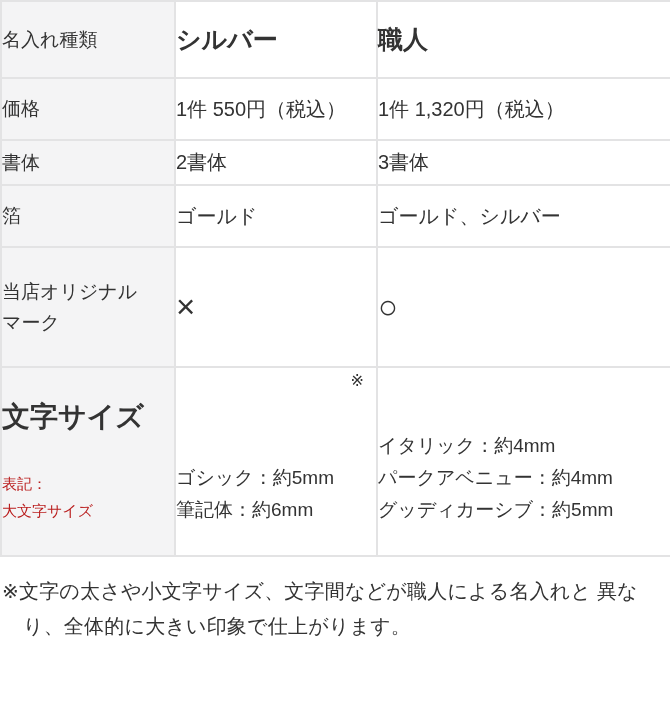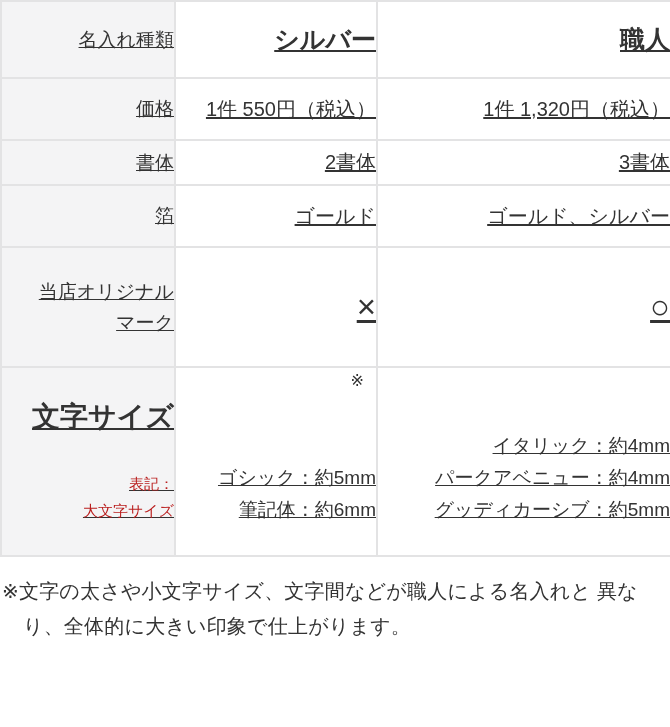--- a/index.html
+++ b/index.html
@@ -15,27 +15,26 @@
     background: #ffffff;
     overflow: hidden;
   }
   table.compare {
     width: 670px;
     border-collapse: collapse;
     table-layout: fixed;
   }
   table.compare td, table.compare th {
     border: 2px solid #e3e3e4;
-    text-align: right;
+    text-align: left;
     vertical-align: middle;
     padding: 0;
     box-sizing: border-box;
     white-space: pre-line;
     font-weight: normal;
-    text-decoration: underline;
   }
   col.c1 { width: 174px; }
   col.c2 { width: 202px; }
   col.c3 { width: 294px; }
 
   .label-cell {
     background: #f4f4f5;
     font-weight: bold;
     font-size: 19px;
     line-height: 1.65;

